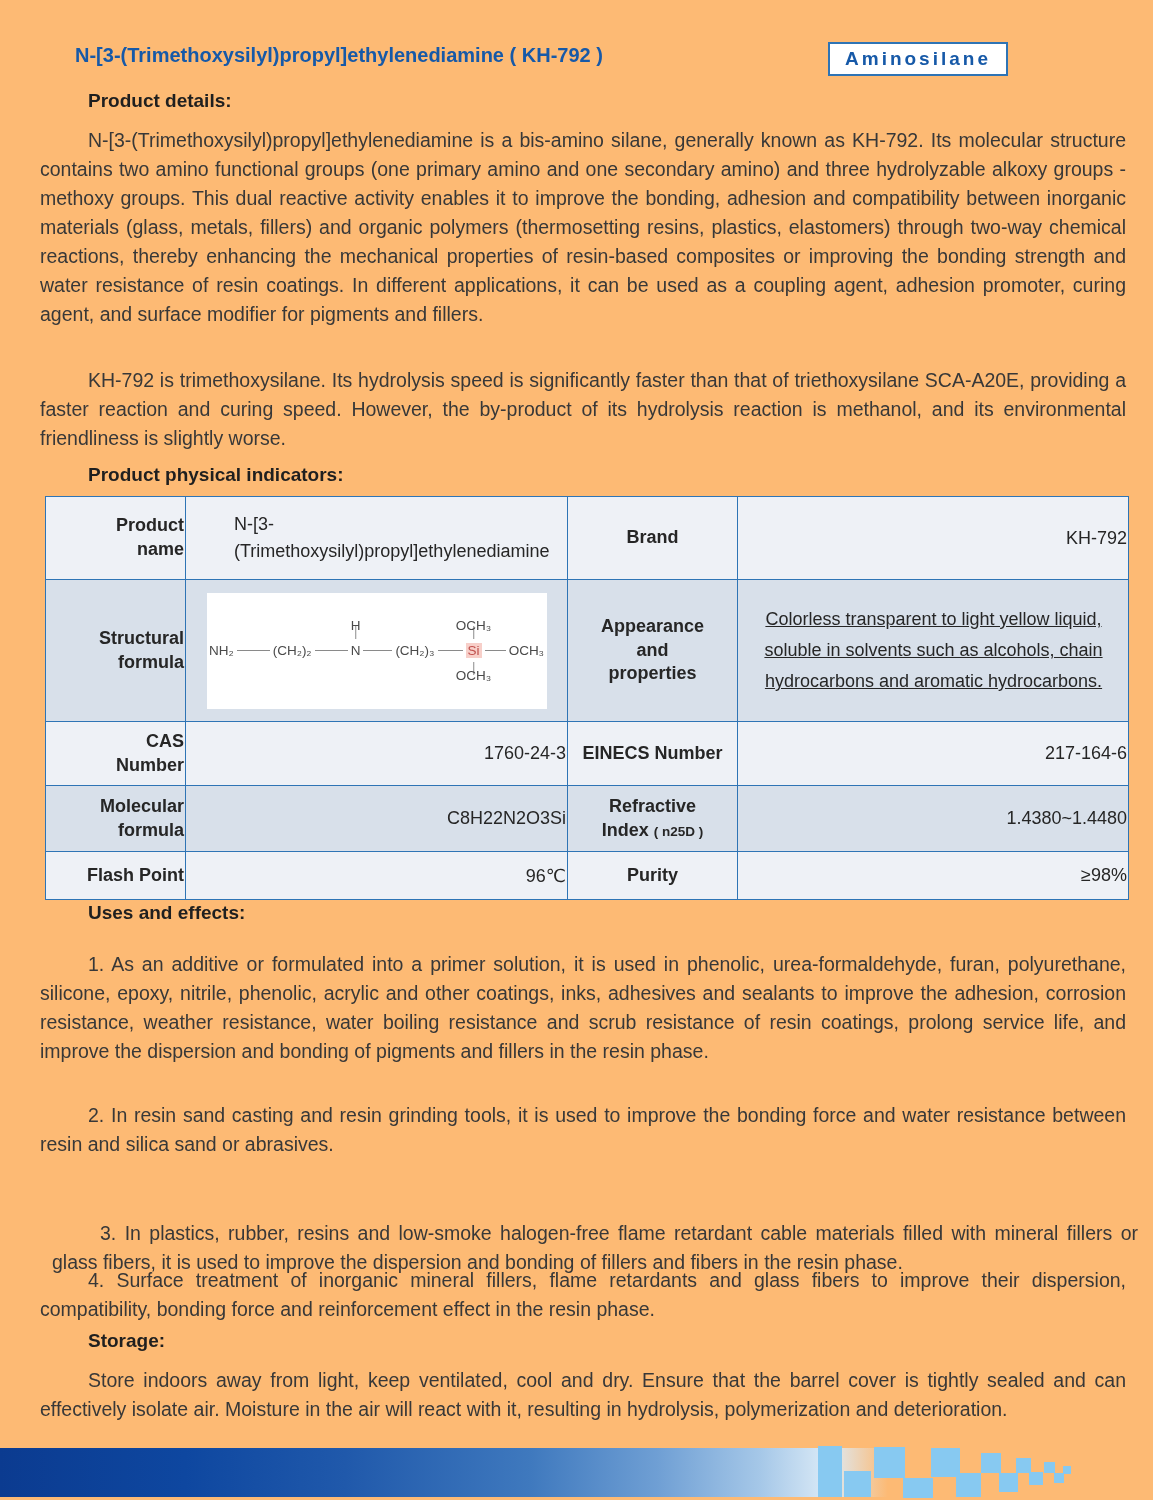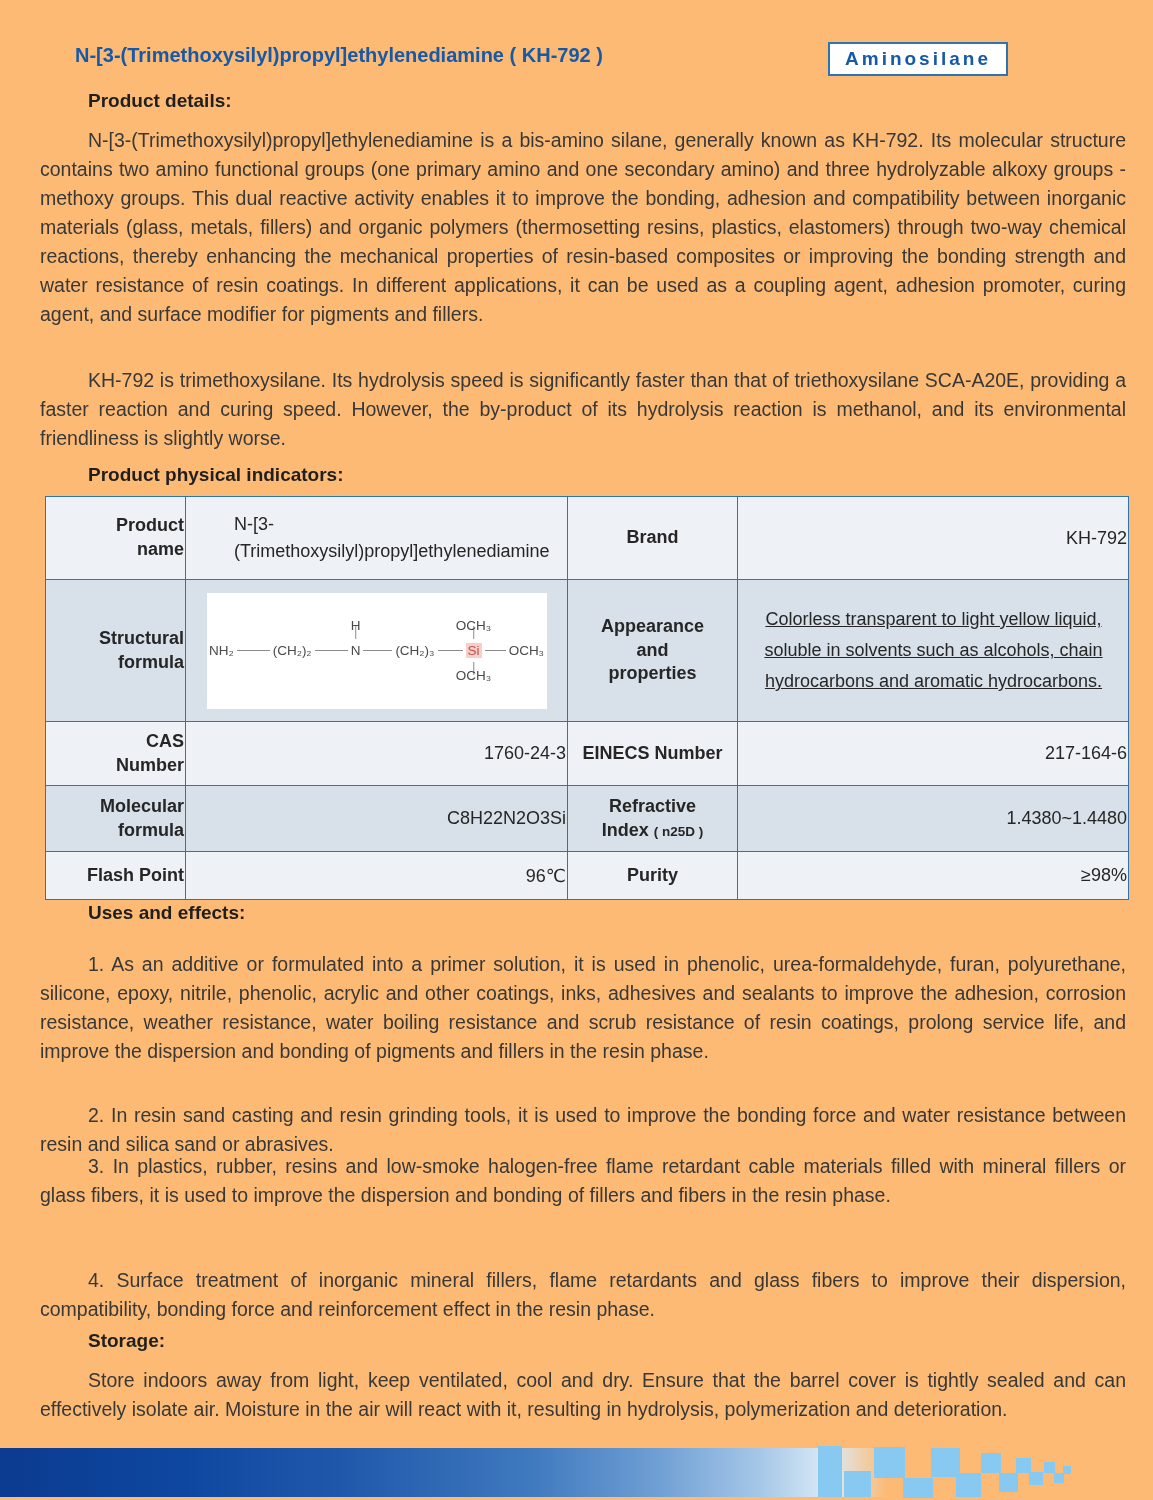--- a/index.html
+++ b/index.html
@@ -164,19 +164,19 @@
       <td class="val">96℃</td>
       <td class="lbl3">Purity</td>
       <td class="val">≥98%</td>
     </tr>
   </tbody>
     </table>
 
   <div class="abs sec-heading" style="top:858px;margin-top:44px;">Uses and effects:</div>
   <p class="abs para" style="top:950px;">1. As an additive or formulated into a primer solution, it is used in phenolic, urea-formaldehyde, furan, polyurethane, silicone, epoxy, nitrile, phenolic, acrylic and other coatings, inks, adhesives and sealants to improve the adhesion,  corrosion resistance, weather resistance, water boiling resistance and scrub resistance of resin coatings, prolong service life, and improve the dispersion and bonding of pigments and fillers in the resin phase.</p>
   <p class="abs para" style="top:1101px;">2. In resin sand casting and resin grinding tools, it is used to improve the bonding force and water resistance between resin and silica sand or abrasives.</p>
-  <p class="abs para" style="top:1152px;">3. In plastics, rubber, resins and low-smoke halogen-free flame retardant cable materials filled with mineral fillers or glass fibers, it is used to improve the dispersion and bonding of fillers and fibers in the resin phase.</p>
+  <p class="abs para" style="top:1219px;margin-left:12px;">3. In plastics, rubber, resins and low-smoke halogen-free flame retardant cable materials filled with mineral fillers or glass fibers, it is used to improve the dispersion and bonding of fillers and fibers in the resin phase.</p>
   <p class="abs para" style="top:1266px;">4. Surface treatment of inorganic mineral fillers, flame retardants and glass fibers to improve their dispersion, compatibility, bonding force and reinforcement effect in the resin phase.</p>
 
   <div class="abs sec-heading" style="top:1330px;">Storage:</div>
   <p class="abs para" style="top:1366px;">Store indoors away from light, keep ventilated, cool and dry. Ensure that the barrel cover is tightly sealed and can effectively isolate air. Moisture in the air will react with it, resulting in hydrolysis, polymerization and deterioration.</p>
 
 </div>
 
 </body></html>

